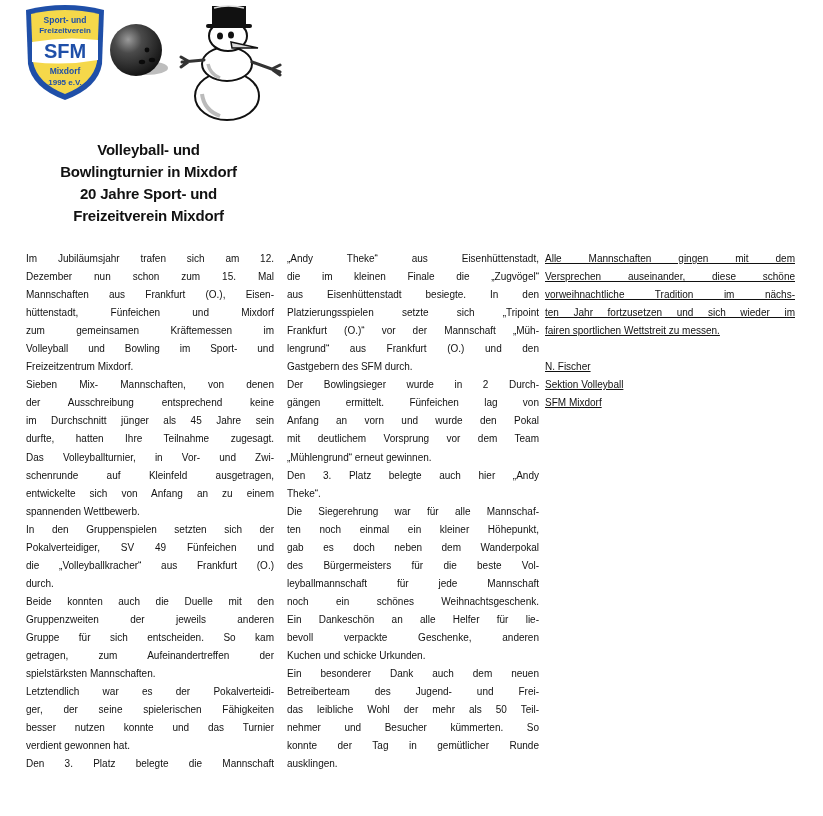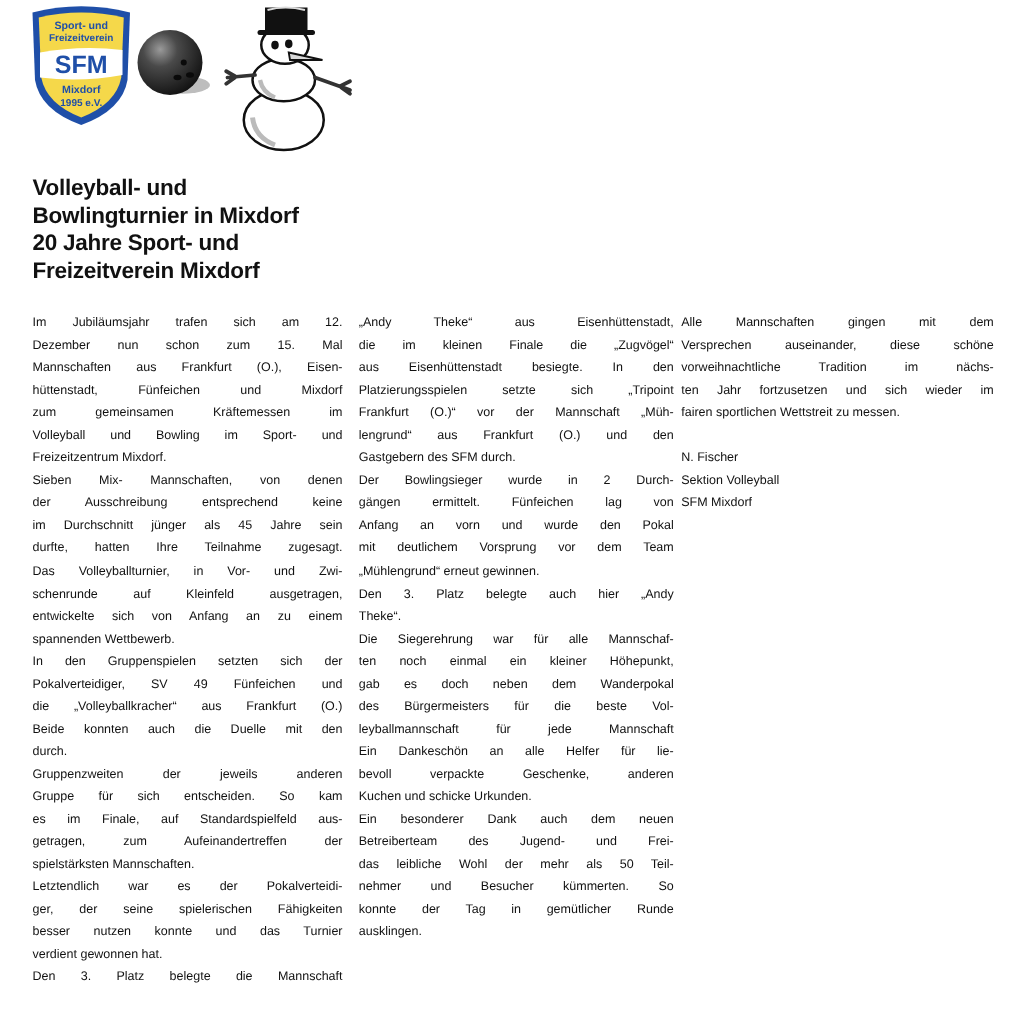--- a/index.html
+++ b/index.html
@@ -33,38 +33,38 @@
     .snowman {
       position: absolute;
       left: 168px; top: 2px;
       width: 118px; height: 120px;
     }
     .headline {
       position: absolute;
       left: 26px;
       top: 139px;
       width: 245px;
-      text-align: left;
+      text-align: center;
       font-weight: bold;
-      font-size: 18px;
+      font-size: 15px;
       line-height: 22px;
       color: #111;
       letter-spacing: -0.2px;
     }
     .headline div { white-space: nowrap; }
     .column {
       position: absolute;
       top: 250px;
       font-size: 10px;
       line-height: 18.05px;
       color: #111;
     }
     .col1 { left: 26px; width: 248px; }
     .col2 { left: 270px; width: 252px; margin-left: 17px; }
-    .col3 { left: 545px; width: 250px; }
+    .col3 { left: 545px; width: 250px; text-decoration: underline; }
     .line {
       white-space: nowrap;
       display: block;
       text-align: justify;
       text-align-last: justify;
       height: 18.05px;
     }
     .line.last {
       text-align-last: left;
     }
@@ -142,25 +142,24 @@
     <span class="line">der Ausschreibung entsprechend keine</span>
     <span class="line">im Durchschnitt jünger als 45 Jahre sein</span>
     <span class="line">durfte, hatten Ihre Teilnahme zugesagt.</span>
     <span class="line">Das Volleyballturnier, in Vor- und Zwi-</span>
     <span class="line">schenrunde auf Kleinfeld ausgetragen,</span>
     <span class="line">entwickelte sich von Anfang an zu einem</span>
     <span class="line last">spannenden Wettbewerb.</span>
     <span class="line">In den Gruppenspielen setzten sich der</span>
     <span class="line">Pokalverteidiger, SV 49 Fünfeichen und</span>
     <span class="line">die „Volleyballkracher“ aus Frankfurt (O.)</span>
+    <span class="line last">durch.</span>
     <span class="line">Beide konnten auch die Duelle mit den</span>
-    <span class="line last">durch.</span>
     <span class="line">Gruppenzweiten der jeweils anderen</span>
     <span class="line">Gruppe für sich entscheiden. So kam</span>
-    <span class="line">es im Finale, auf Standardspielfeld aus-</span>
     <span class="line">getragen, zum Aufeinandertreffen der</span>
     <span class="line last">spielstärksten Mannschaften.</span>
     <span class="line">Letztendlich war es der Pokalverteidi-</span>
     <span class="line">ger, der seine spielerischen Fähigkeiten</span>
     <span class="line">besser nutzen konnte und das Turnier</span>
     <span class="line last">verdient gewonnen hat.</span>
     <span class="line">Den 3. Platz belegte die Mannschaft</span>
   </div>
 <div class="column col2">
     <span class="line">„Andy Theke“ aus Eisenhüttenstadt,</span>
@@ -175,20 +174,21 @@
     <span class="line">Anfang an vorn und wurde den Pokal</span>
     <span class="line">mit deutlichem Vorsprung vor dem Team</span>
     <span class="line last">„Mühlengrund“ erneut gewinnen.</span>
     <span class="line">Den 3. Platz belegte auch hier „Andy</span>
     <span class="line last">Theke“.</span>
     <span class="line">Die Siegerehrung war für alle Mannschaf-</span>
     <span class="line">ten noch einmal ein kleiner Höhepunkt,</span>
     <span class="line">gab es doch neben dem Wanderpokal</span>
     <span class="line">des Bürgermeisters für die beste Vol-</span>
     <span class="line">leyballmannschaft für jede Mannschaft</span>
+    <span class="line">noch ein schönes Weihnachtsgeschenk.</span>
     <span class="line">Ein Dankeschön an alle Helfer für lie-</span>
     <span class="line">bevoll verpackte Geschenke, anderen</span>
     <span class="line last">Kuchen und schicke Urkunden.</span>
     <span class="line">Ein besonderer Dank auch dem neuen</span>
     <span class="line">Betreiberteam des Jugend- und Frei-</span>
     <span class="line">das leibliche Wohl der mehr als 50 Teil-</span>
     <span class="line">nehmer und Besucher kümmerten. So</span>
     <span class="line">konnte der Tag in gemütlicher Runde</span>
     <span class="line last">ausklingen.</span>
   </div>

